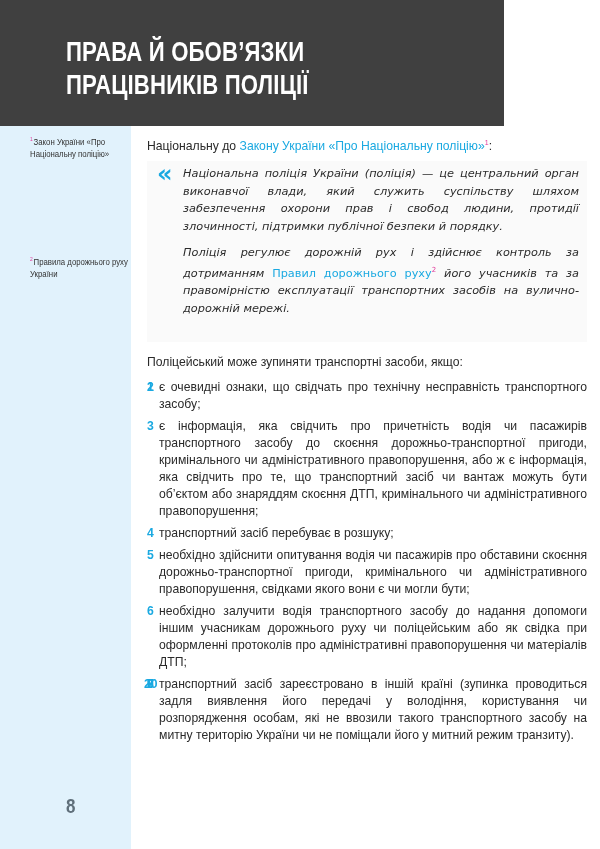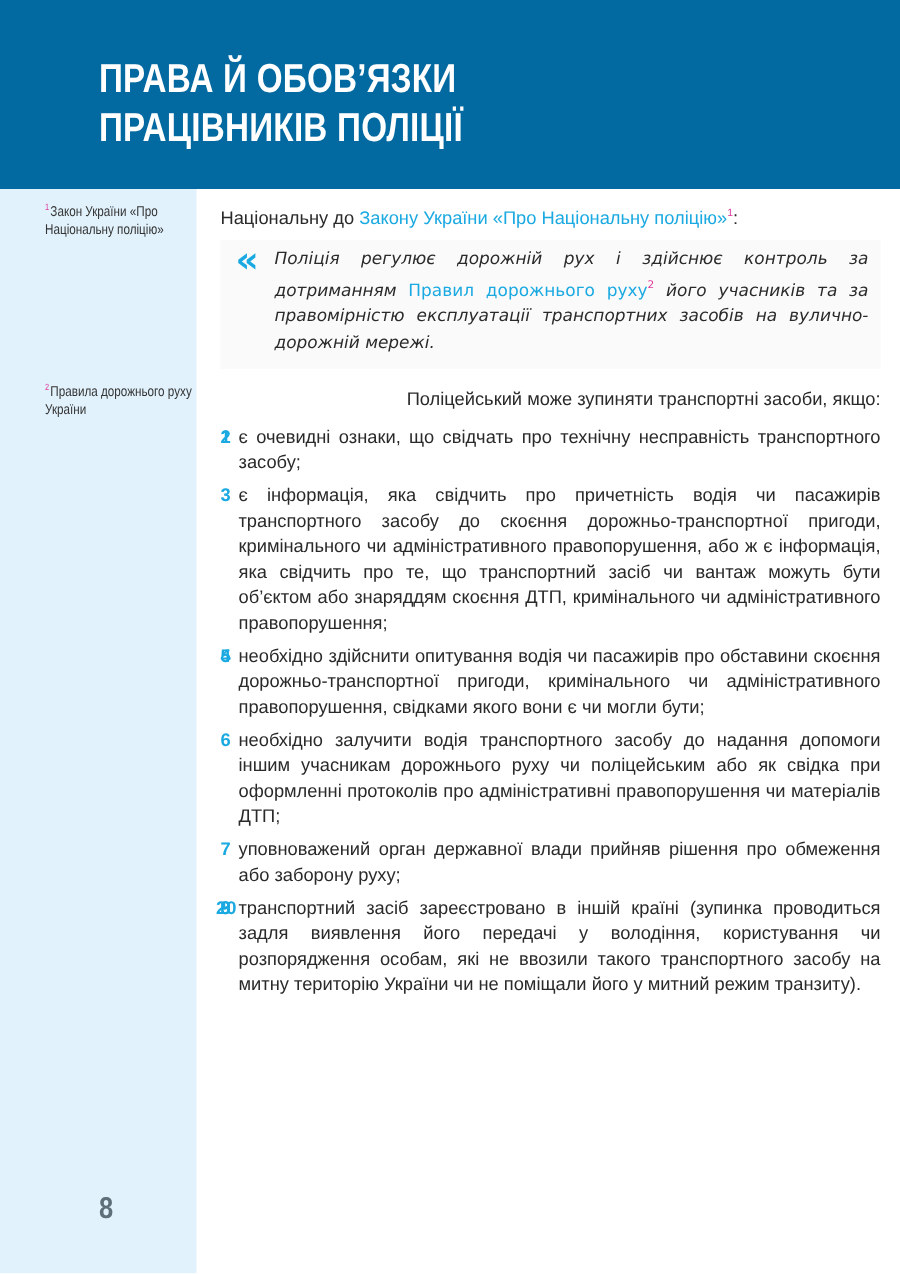--- a/index.html
+++ b/index.html
@@ -4,22 +4,22 @@
   <style>
     html, body { margin: 0; padding: 0; }
     body {
       width: 600px; height: 849px; overflow: hidden;
       background: #ffffff;
       font-family: "Liberation Sans", "DejaVu Sans", sans-serif;
       color: #2a2a2a;
       position: relative;
     }
     .header {
-      position: absolute; left: 0; top: 0; width: 600px; height: 126px;
-      background: #0369a1;
+      position: absolute; left: 0; top: 0; width: 504px; height: 126px;
+      background: #404040;
     }
     .header-title {
       position: absolute; left: 66px; top: 36px;
       color: #ffffff;
       font-family: "Liberation Sans", sans-serif;
       font-weight: bold;
       font-size: 27px;
       line-height: 33px;
       letter-spacing: 0.2px;
       transform: scaleX(0.82);
@@ -63,22 +63,22 @@
       color: #2a2a2a;
       text-align: justify;
     }
     .quote-icon {
       position: absolute; left: 10px; top: 1px;
       color: #1aa9e1; font-size: 24px; font-weight: bold; font-style: normal;
       line-height: 24px;
       font-family: "DejaVu Sans", sans-serif;
     }
     .quote-panel p { margin: 0 0 8px 0; }
-    .quote-panel p:last-child { margin-bottom: 0; }
-    .lead { margin: 12px 0 8px 0; text-align: right; }
+    .quote-panel p:last-child { margin-bottom: 16px; }
+    .lead { margin: 12px 0 8px 0; }
     ol.conditions { list-style: none; margin: 0; padding: 0; }
     ol.conditions li {
       position: relative; padding-left: 12px; margin-bottom: 5px;
       text-align: justify;
     }
     .num {
       position: absolute; left: 0; top: 0;
       color: #1aa9e1; font-weight: bold;
     }
     .num-wide { left: -3px; }
@@ -104,32 +104,33 @@
 
 <div class="page-number">8</div>
 
 <div class="content">
   <p class="intro">
     <span>Національну до </span><span class="link"><span>Закону України «Про Національну поліцію»</span><sup>1</sup></span><span>:</span>
   </p>
 
   <div class="quote-panel">
     <span class="quote-icon">«</span>
+    <p>Національна поліція України (поліція) — це центральний орган виконавчої влади, який служить суспільству шляхом забезпечення охорони прав і свобод людини, протидії злочинності, підтримки публічної безпеки й порядку.</p>
     <p>
       <span>Поліція регулює дорожній рух і здійснює контроль за дотриманням </span><span class="link" style="font-style: normal;"><span>Правил дорожнього руху</span><sup>2</sup></span><span> його учасників та за правомірністю експлуатації транспортних засобів на вулично-дорожній мережі.</span>
     </p>
   </div>
 
   <p class="lead">Поліцейський може зупиняти транспортні засоби, якщо:</p>
 
   <ol class="conditions">
     <li><span class="num">1</span></li>
     <li><span class="num">2</span><span>є очевидні ознаки, що свідчать про технічну несправність транспортного засобу;</span></li>
     <li><span class="num">3</span><span>є інформація, яка свідчить про причетність водія чи пасажирів транспортного засобу до скоєння дорожньо-транспортної пригоди, кримінального чи адміністративного правопорушення, або ж є інформація, яка свідчить про те, що транспортний засіб чи вантаж можуть бути об’єктом або знаряддям скоєння ДТП, кримінального чи адміністративного правопорушення;</span></li>
-    <li><span class="num">4</span></li>
+    <li><span class="num">4</span><span>транспортний засіб перебуває в розшуку;</span></li>
     <li><span class="num">5</span><span>необхідно здійснити опитування водія чи пасажирів про обставини скоєння дорожньо-транспортної пригоди, кримінального чи адміністративного правопорушення, свідками якого вони є чи могли бути;</span></li>
     <li><span class="num">6</span><span>необхідно залучити водія транспортного засобу до надання допомоги іншим учасникам дорожнього руху чи поліцейським або як свідка при оформленні протоколів про адміністративні правопорушення чи матеріалів ДТП;</span></li>
-    <li><span class="num">7</span><span>уповноважений орган державної влади прийняв рішення про обмеження або заборону руху;</span></li>
+    <li><span class="num">7</span></li>
     <li><span class="num">8</span></li>
     <li><span class="num">9</span></li>
     <li><span class="num num-wide">20</span><span>транспортний засіб зареєстровано в іншій країні (зупинка проводиться задля виявлення його передачі у володіння, користування чи розпорядження особам, які не ввозили такого транспортного засобу на митну територію України чи не поміщали його у митний режим транзиту).</span></li>
   </ol>
 </div>
 
 </body></html>

